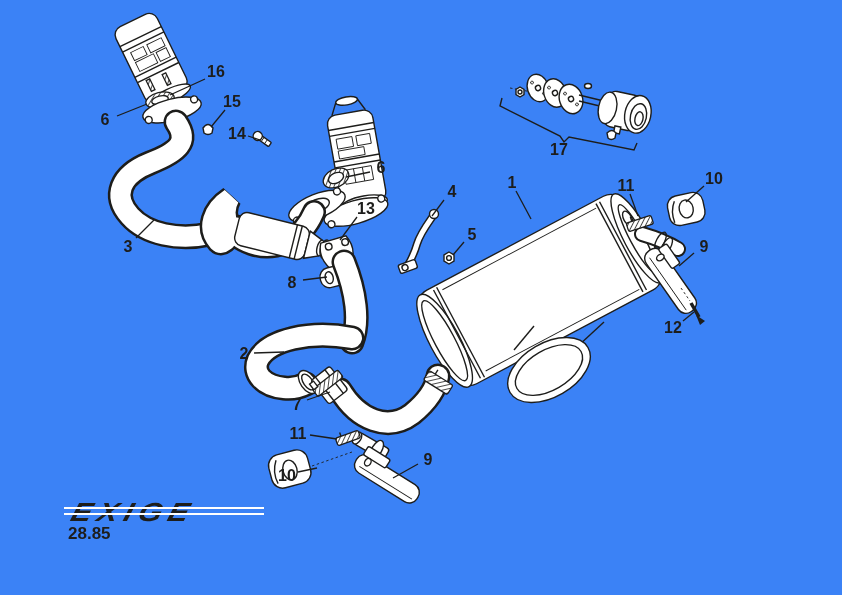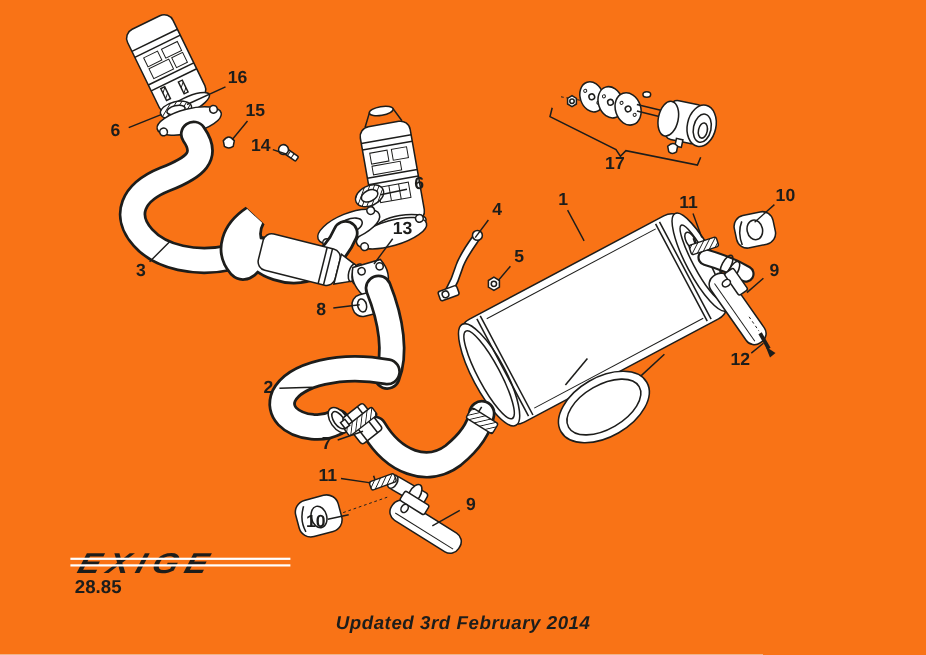--- a/index.html
+++ b/index.html
@@ -1,17 +1,17 @@
 <!DOCTYPE html>
 <html><head>
 <meta charset="utf-8">
 <style>
   html,body{margin:0;padding:0;background:#e8e8e8;}
   .page{
-    position:relative;width:842px;height:595px;background:#f97316;
+    position:relative;width:842px;height:595px;background:#3b82f6;
     overflow:hidden;font-family:"Liberation Sans",sans-serif;color:#1d1d1b;
   }
   svg{position:absolute;left:0;top:0;}
   .ln{stroke:#1d1d1b;stroke-width:1.4;fill:#ffffff;}
   .lnf{stroke:#1d1d1b;stroke-width:1.4;fill:none;}
   .thin{stroke:#1d1d1b;stroke-width:0.9;fill:none;}
   .pipe-o{fill:none;stroke:#1d1d1b;stroke-linecap:round;}
   .pipe-i{fill:none;stroke:#ffffff;stroke-linecap:round;}
   .hatchfill{stroke:#1d1d1b;stroke-width:1.3;fill:url(#hatch);}
   .dash{stroke:#1d1d1b;stroke-width:0.9;fill:none;stroke-dasharray:2.5 2.5;}
@@ -358,15 +358,14 @@
         <text x="428" y="459" class="callout">9</text>
       </g>
   </svg>
 
   <div class="logo">
     <div class="logo-text">EXIGE</div>
     <div class="logo-stripe stripe1"></div>
     <div class="logo-stripe stripe2"></div>
   </div>
   <div class="section-number">28.85</div>
-  <div class="footer-note">Updated 3rd February 2014</div>
 
 </div>
 
 </body></html>

